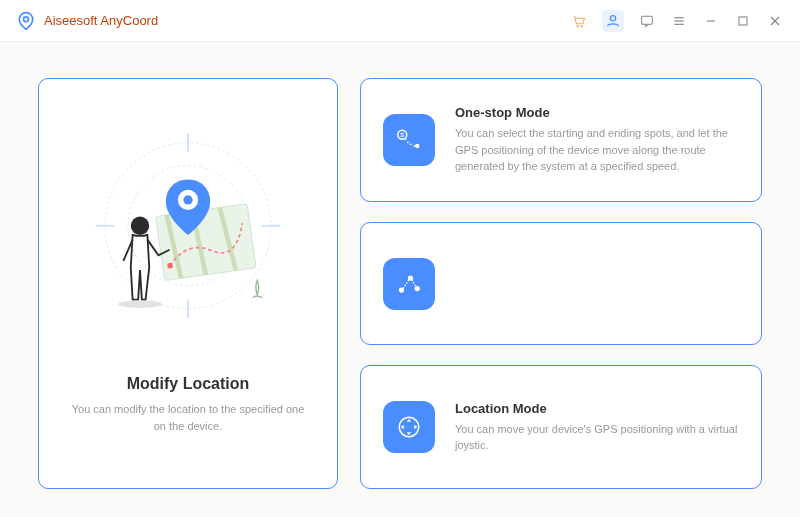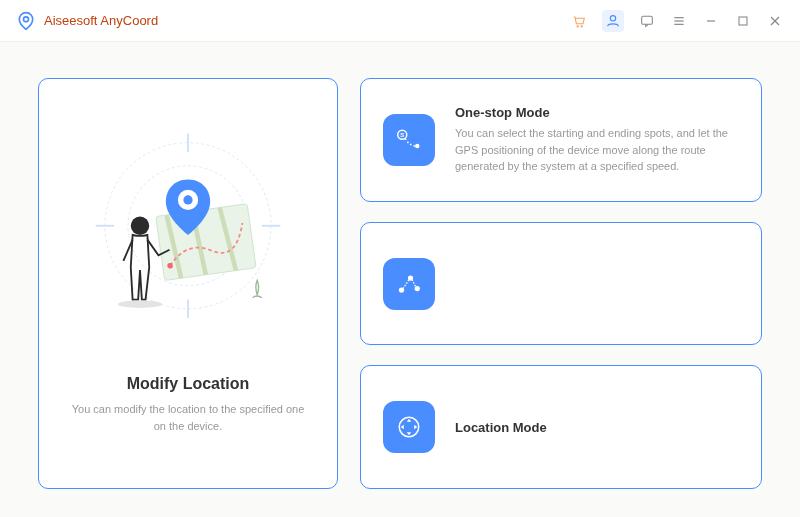--- a/index.html
+++ b/index.html
@@ -157,17 +157,18 @@
         <svg viewBox="0 0 40 40">
           <circle cx="20" cy="20" r="13" fill="none" stroke="#fff" stroke-width="2"></circle>
           <polygon points="20,9 17,13 23,13" fill="#fff"></polygon>
           <polygon points="20,31 17,27 23,27" fill="#fff"></polygon>
           <polygon points="9,20 13,17 13,23" fill="#fff"></polygon>
           <polygon points="31,20 27,17 27,23" fill="#fff"></polygon>
         </svg>
       </div>
       <div class="mode-text">
         <div class="mode-title">Location Mode</div>
+        <div class="mode-desc">You can move your device's GPS positioning with a virtual joystic.</div>
       </div>
     </div>
 
   </div>
 </div>
 
 </body></html>

